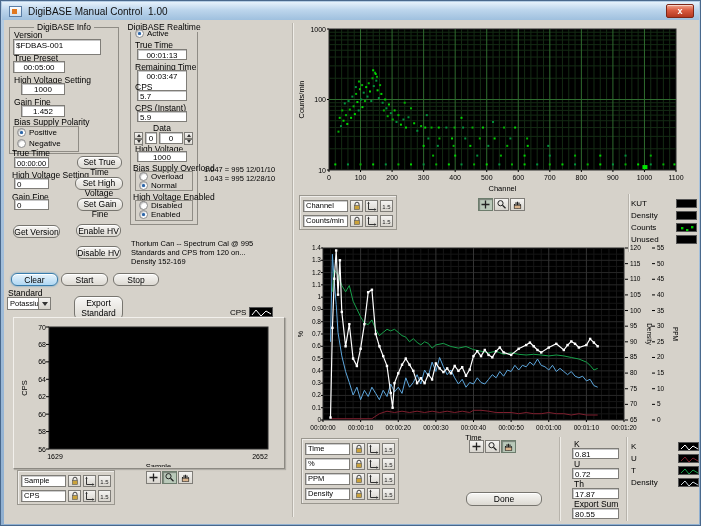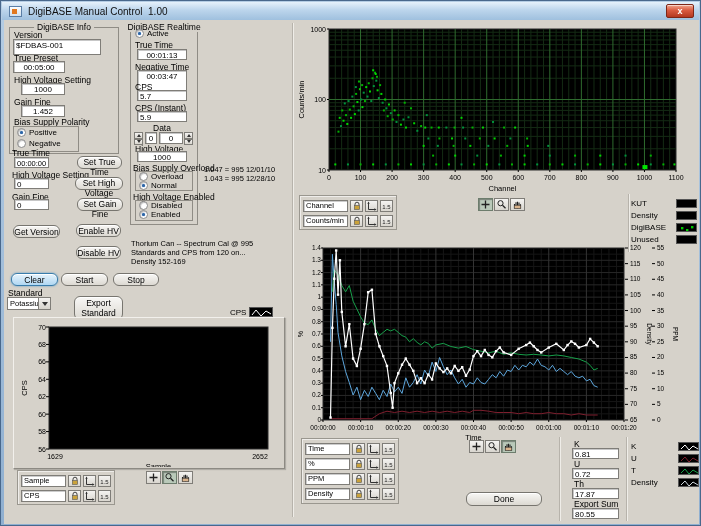--- a/index.html
+++ b/index.html
@@ -86,21 +86,21 @@
 
   <div class="grp" style="left:129px;top:26px;width:68px;height:198px">
     <span class="grptitle">DigiBASE Realtime</span>
   </div>
   <div class="radio" style="left:134px;top:28px">
       <span class="rdot sel"></span>
       <span>Active</span>
     </div>
   <div class="lbl" style="left:134px;top:39px">True Time</div>
   <div class="fld c" style="left:136px;top:48px;width:50px;height:11px">00:01:13</div>
-  <div class="lbl" style="left:134px;top:61px">Negative Time</div>
+  <div class="lbl" style="left:134px;top:61px">Remaining Time</div>
   <div class="fld c" style="left:136px;top:69px;width:50px;height:22px">00:03:47</div>
   <div class="lbl" style="left:134px;top:81px">CPS</div>
   <div class="fld r" style="left:136px;top:89px;width:50px;height:11px">5.7</div>
   <div class="lbl" style="left:134px;top:102px">CPS (Instant)</div>
   <div class="fld r" style="left:136px;top:110px;width:50px;height:11px">5.9</div>
   <div class="lbl" style="left:152px;top:122px">Data</div>
   <div class="spin" style="left:133px;top:131px">
       <button>
         <span class="triu"></span>
       </button>
@@ -563,21 +563,21 @@
   <div style="position:absolute;left:630px;top:195px;width:66px">
       <div class="legrow">
         <span class="leglabel">KUT</span>
         <svg width="21" height="9" class="legswatch" style="background: rgb(0, 0, 0); border: 1px solid rgb(85, 85, 85);"></svg>
       </div>
       <div class="legrow">
         <span class="leglabel">Density</span>
         <svg width="21" height="9" class="legswatch" style="background: rgb(0, 0, 0); border: 1px solid rgb(85, 85, 85);"></svg>
       </div>
       <div class="legrow">
-        <span class="leglabel">DigiBASE</span>
+        <span class="leglabel">Counts</span>
         <svg width="21" height="9" class="legswatch" style="background: rgb(0, 0, 0); border: 1px solid rgb(85, 85, 85);">
           <rect x="4" y="3" width="2.4" height="2.4" fill="#00cc00"></rect>
           <rect x="9" y="5" width="2.4" height="2.4" fill="#00cc00"></rect>
           <rect x="14" y="2" width="2.4" height="2.4" fill="#00cc00"></rect>
         </svg>
       </div>
       <div class="legrow">
         <span class="leglabel">Unused</span>
         <svg width="21" height="9" class="legswatch" style="background: rgb(0, 0, 0); border: 1px solid rgb(85, 85, 85);"></svg>
       </div>

